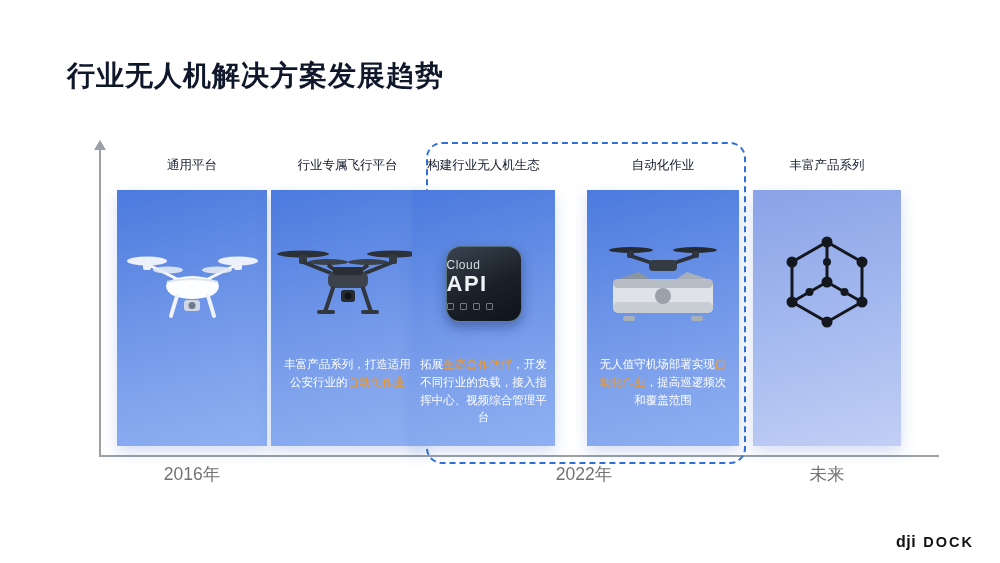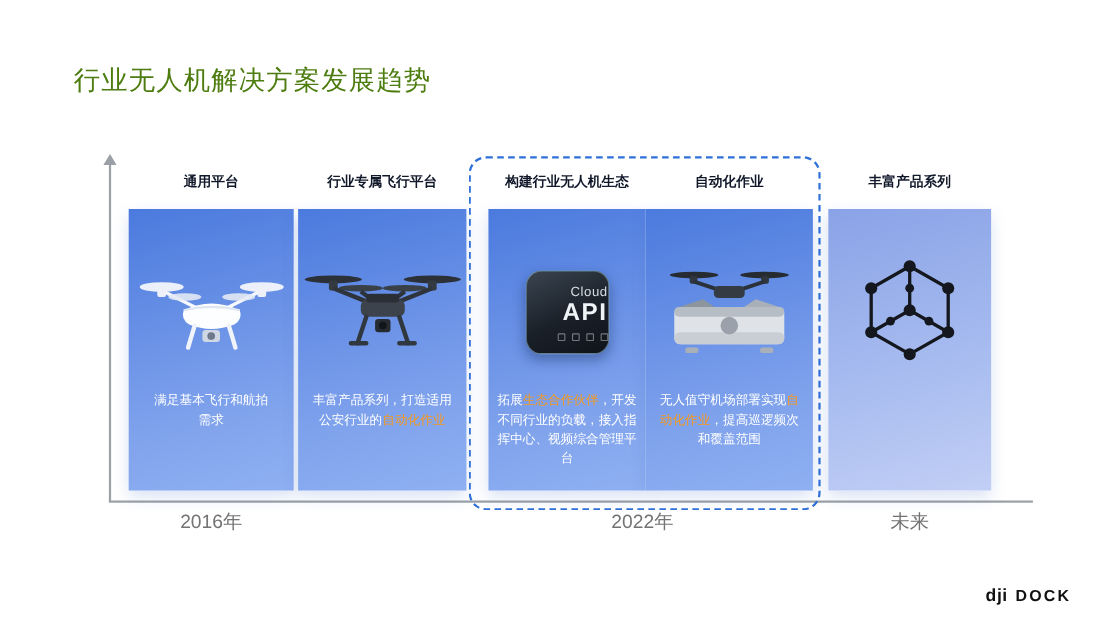--- a/index.html
+++ b/index.html
@@ -4,42 +4,42 @@
 <style>
   html,body { margin:0; padding:0; }
   body {
     width:1000px; height:563px; background:#ffffff; overflow:hidden;
     font-family:"Liberation Sans","DejaVu Sans",sans-serif;
   }
   .slide { position:relative; width:1000px; height:563px; background:#ffffff; }
 
   .title {
     position:absolute; left:67px; top:57px; margin:0;
-    font-size:24px; font-weight:400; color:#4d7c0f; letter-spacing:1px;
+    font-size:28px; font-weight:700; color:#0f172a; letter-spacing:1px;
   }
 
   
   .axis-v { position:absolute; left:99px; top:150px; width:2px; height:306px; background:#9aa0a6; }
   .axis-arrow {
     position:absolute; left:94px; top:140px; width:0; height:0;
     border-left:6px solid transparent; border-right:6px solid transparent;
     border-bottom:10px solid #9aa0a6;
   }
   .axis-h { position:absolute; left:99px; top:455px; width:840px; height:2px; background:#9aa0a6; }
 
   
   .group-outline {
     position:absolute; left:426px; top:142px; width:316px; height:318px;
     border:2px dashed #2e6fd8; border-radius:16px;
   }
 
   
   .col { position:absolute; top:156px; }
   .col-header {
-    text-align:center; font-size:12.5px; font-weight:700; color:#10182a;
+    text-align:center; font-size:12.5px; font-weight:400; color:#10182a;
     height:18px; line-height:18px; white-space:nowrap;
   }
   .card {
     margin-top:16px; height:256px; position:relative;
     background:linear-gradient(165deg,#4b7ade 0%,#7fa2ec 70%,#8fb0f2 100%);
     box-shadow:0 6px 14px rgba(70,110,200,0.22);
   }
   .card.light {
     background:linear-gradient(165deg,#8aa3e7 0%,#a9bdf0 60%,#c2cff5 100%);
   }
@@ -54,21 +54,21 @@
   }
   .card-text.narrow { width:112px; }
   .hl { color:#f59a23; }
 
   
   .cloud-api {
     width:74px; height:74px; border-radius:14px;
     background:linear-gradient(155deg,#3a4450 0%,#1a2028 55%,#0f141b 100%);
     border:1px solid rgba(150,195,215,0.5);
     box-shadow:0 5px 12px rgba(15,35,85,0.4);
-    display:flex; flex-direction:column; align-items:flex-end; justify-content:center;
+    display:flex; flex-direction:column; align-items:flex-start; justify-content:center;
     color:#eef3f6;
   }
   .ca-cloud { font-size:12px; letter-spacing:0.5px; color:#d6dde2; }
   .ca-api { font-size:22px; font-weight:700; letter-spacing:1.5px; line-height:1.1; }
   .ca-dots { display:flex; gap:6px; margin-top:7px; opacity:0.5; }
   .ca-dots i { width:5px; height:5px; border:1px solid #cfd6db; display:block; border-radius:1px; }
 
   
   .year {
     position:absolute; top:462px; text-align:center;
@@ -107,23 +107,20 @@
           <ellipse cx="43" cy="36" rx="15" ry="3.5" fill="#e3e9f4" opacity="0.9"></ellipse>
           <ellipse cx="92" cy="36" rx="15" ry="3.5" fill="#e3e9f4" opacity="0.9"></ellipse>
           <rect x="18" y="28" width="8" height="8" rx="2" fill="#eef2f8"></rect>
           <rect x="109" y="28" width="8" height="8" rx="2" fill="#eef2f8"></rect>
           <path d="M42 48 Q67 36 93 48 Q96 56 88 61 Q67 69 47 61 Q39 56 42 48 Z" fill="#fdfeff"></path>
           <path d="M42 48 Q67 42 93 48" stroke="#dfe6f0" stroke-width="2" fill="none"></path>
           <path d="M52 62 Q48 75 46 82 M83 62 Q87 75 89 82" stroke="#f0f3f9" stroke-width="4" fill="none" stroke-linecap="round"></path>
           <rect x="59" y="66" width="16" height="11" rx="3" fill="#cfd7e4"></rect>
           <circle cx="67" cy="71.5" r="3.5" fill="#6e7a8c"></circle>
         </svg>
-      </div>
-      <div class="card-text narrow">
-        <span>满足基本飞行和航拍需求</span>
       </div>
     </div>
   </div>
 
   <div class="col" style="left:271px; width:153px;">
     <div class="col-header">行业专属飞行平台</div>
     <div class="card">
       <div class="card-img">
         <svg width="150" height="100" viewBox="0 0 150 100">
           <ellipse cx="30" cy="20" rx="26" ry="3.5" fill="#2c3138"></ellipse>
@@ -140,21 +137,21 @@
           <rect x="68" y="56" width="14" height="12" rx="3" fill="#262b32"></rect>
           <circle cx="75" cy="62" r="3.5" fill="#11151a"></circle>
         </svg>
       </div>
       <div class="card-text">
         <span>丰富产品系列，打造适用公安行业的</span><span class="hl">自动化作业</span>
       </div>
     </div>
   </div>
 
-  <div class="col" style="left:444px; width:143px;">
+  <div class="col" style="left:412px; width:143px;">
     <div class="col-header">构建行业无人机生态</div>
     <div class="card">
       <div class="card-img">
         <div class="cloud-api">
           <div class="ca-cloud">Cloud</div>
           <div class="ca-api">API</div>
           <div class="ca-dots">
               <i></i>
               <i></i>
               <i></i>

